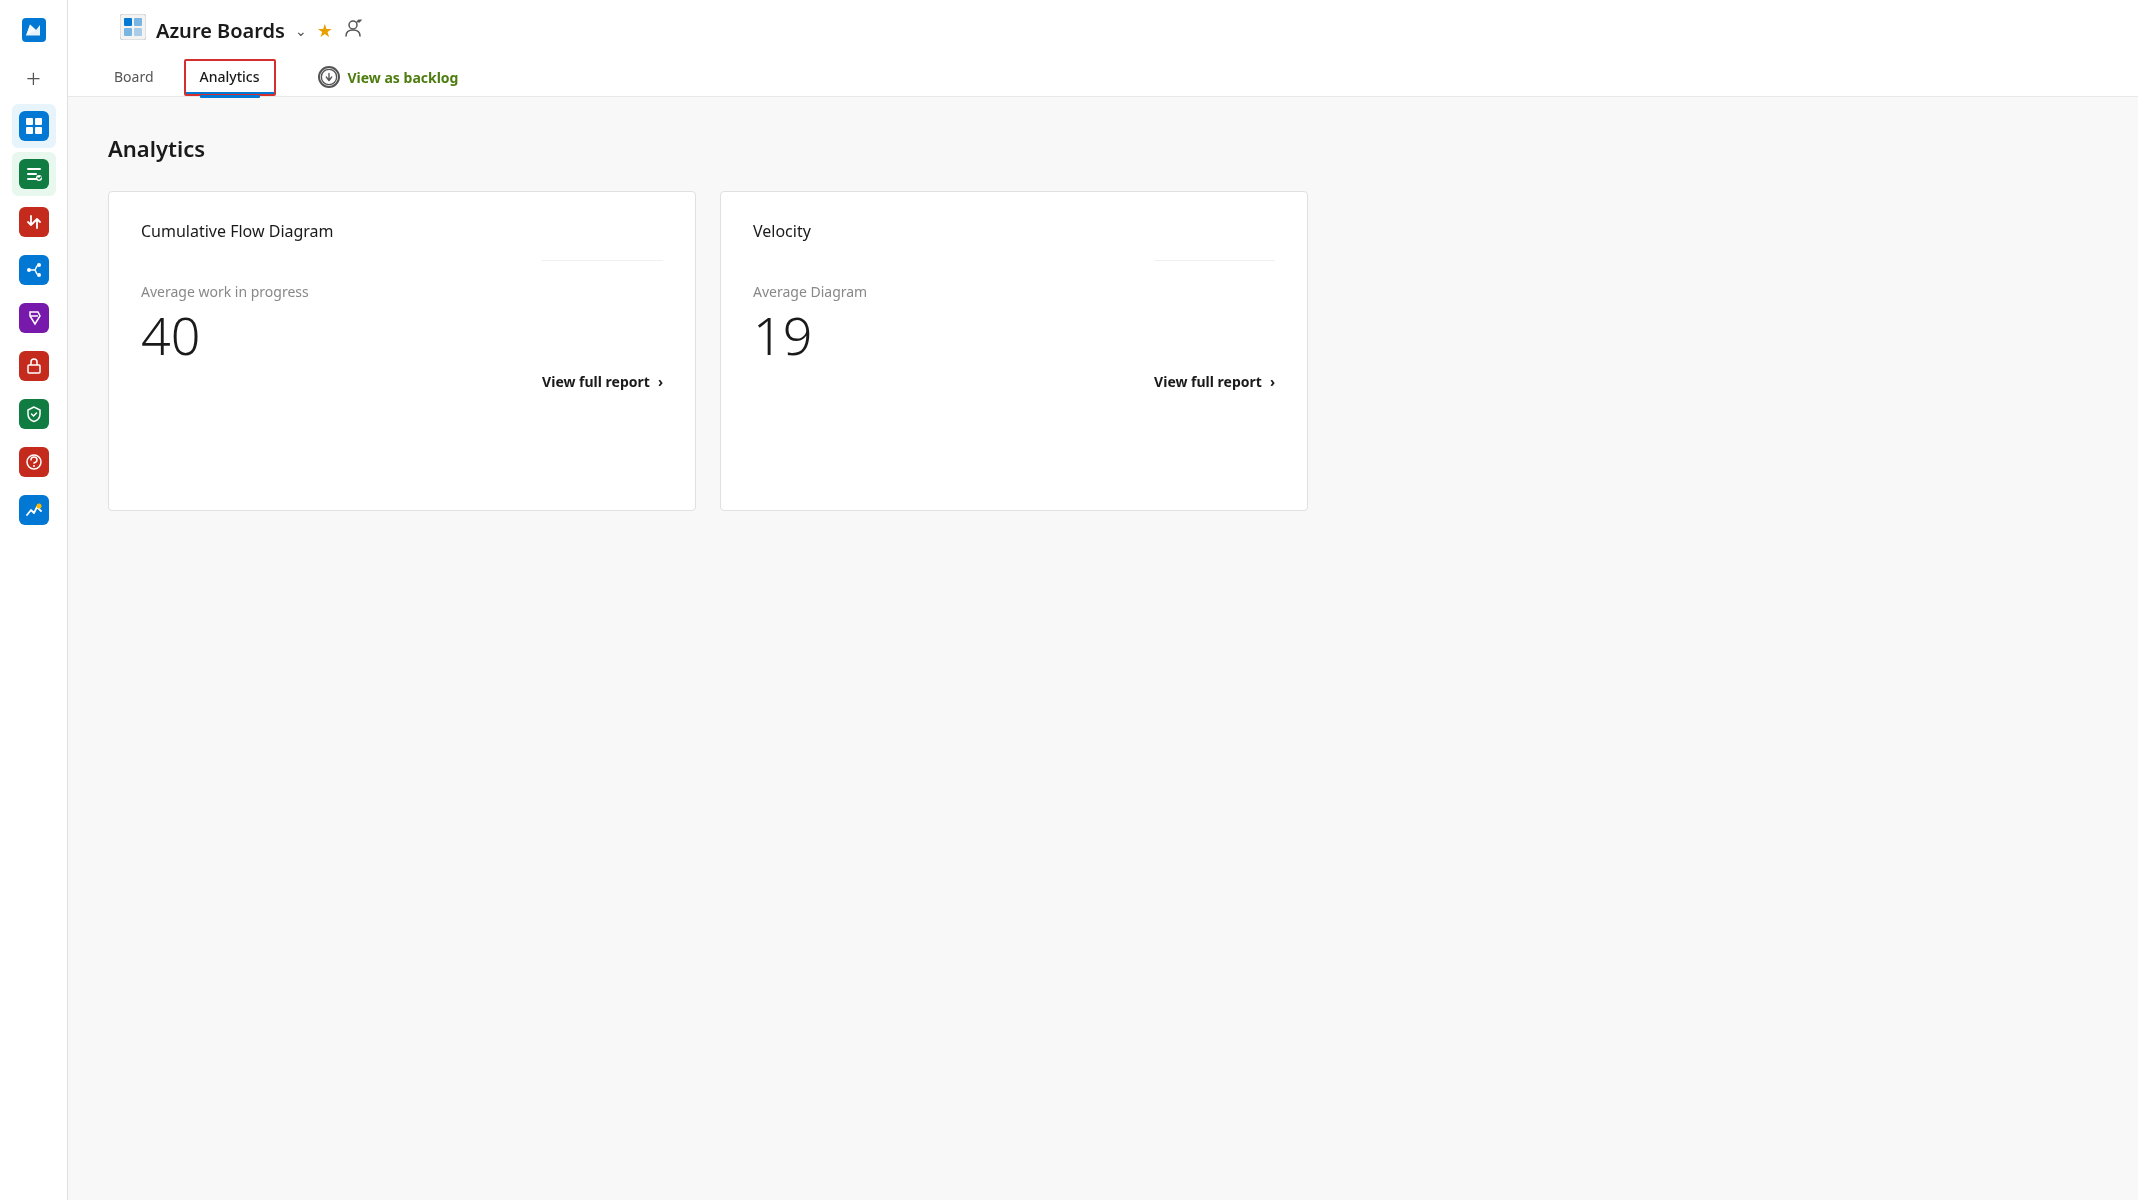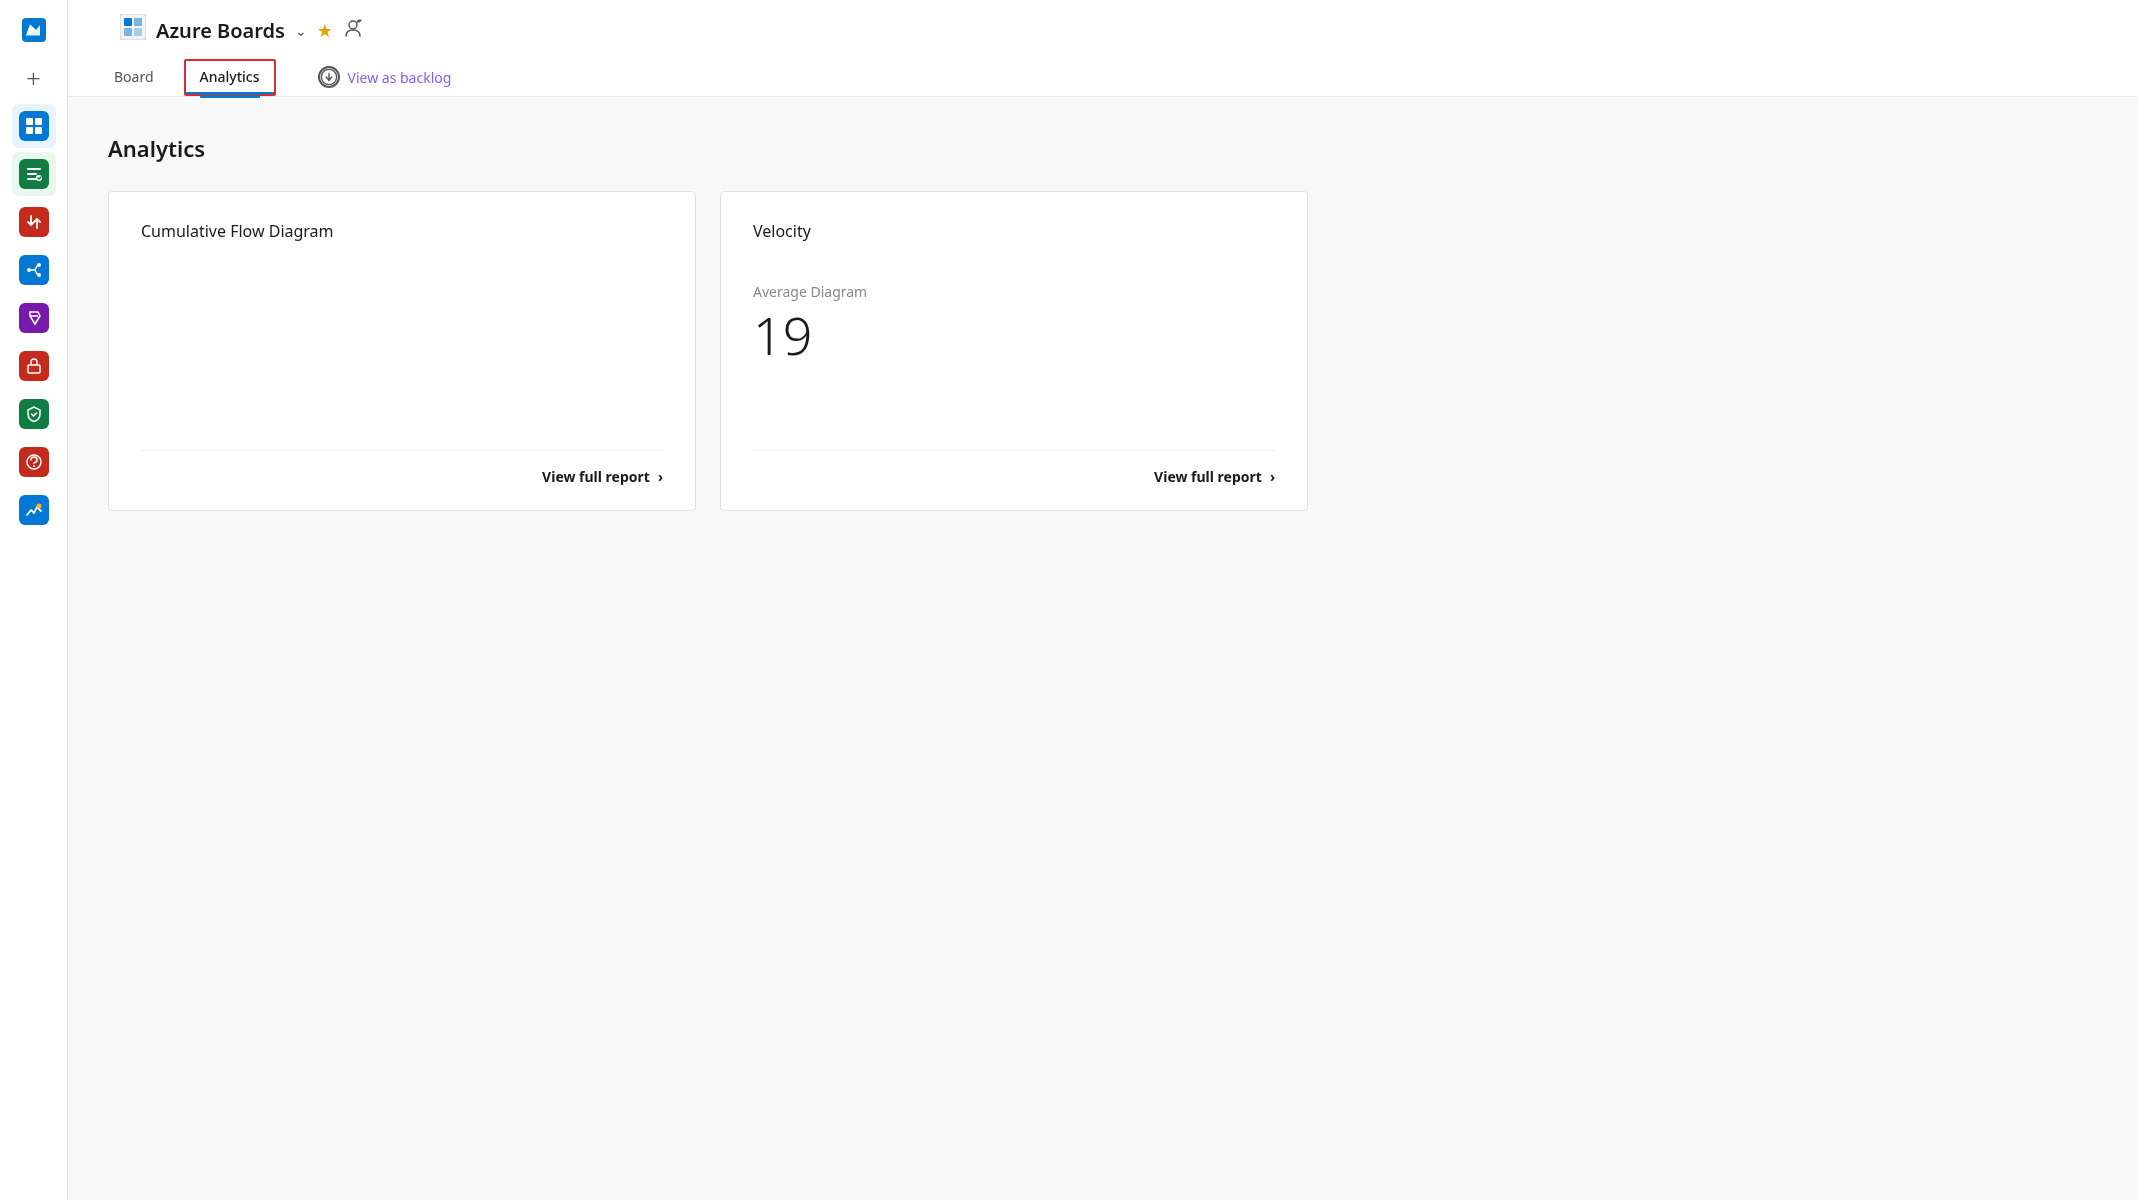--- a/index.html
+++ b/index.html
@@ -136,22 +136,22 @@
       background: #0078d4;
       border-radius: 1px;
     }
 
     .view-backlog {
       display: flex;
       align-items: center;
       gap: 8px;
       padding: 8px 18px;
       font-size: 14px;
-      font-weight: 400;
-      color: #8b5cf6;
+      font-weight: 700;
+      color: #4d7c0f;
       cursor: pointer;
       margin-left: 16px;
     }
 
     .view-backlog-icon {
       width: 22px;
       height: 22px;
       border: 2px solid #555;
       border-radius: 50%;
       display: flex;
@@ -181,21 +181,20 @@
       gap: 24px;
       max-width: 1200px;
     }
 
     .card {
       background: #fff;
       border: 1px solid #e0e0e0;
       border-radius: 4px;
       padding: 28px 32px 24px 32px;
       display: flex;
-      flex-direction: column;
       justify-content: space-between;
       min-height: 320px;
     }
 
     .card-title {
       font-size: 16px;
       font-weight: 400;
       color: #1a1a1a;
       margin-bottom: 40px;
     }
@@ -401,20 +400,24 @@
   </div>
 
   <div class="content">
     <h1 class="page-title">Analytics</h1>
 
     <div class="cards-grid">
 
       <div class="card">
         <div>
           <div class="card-title">Cumulative Flow Diagram</div>
+          <div style="margin-top:40px;">
+            <div class="card-metric-label">Average work in progress</div>
+            <div class="card-metric-value">40</div>
+          </div>
         </div>
         <div class="card-footer">
           <div class="view-full-report">
             <span>View full report</span>
             <span class="view-full-report-chevron">›</span>
           </div>
         </div>
       </div>
 
       <div class="card">

